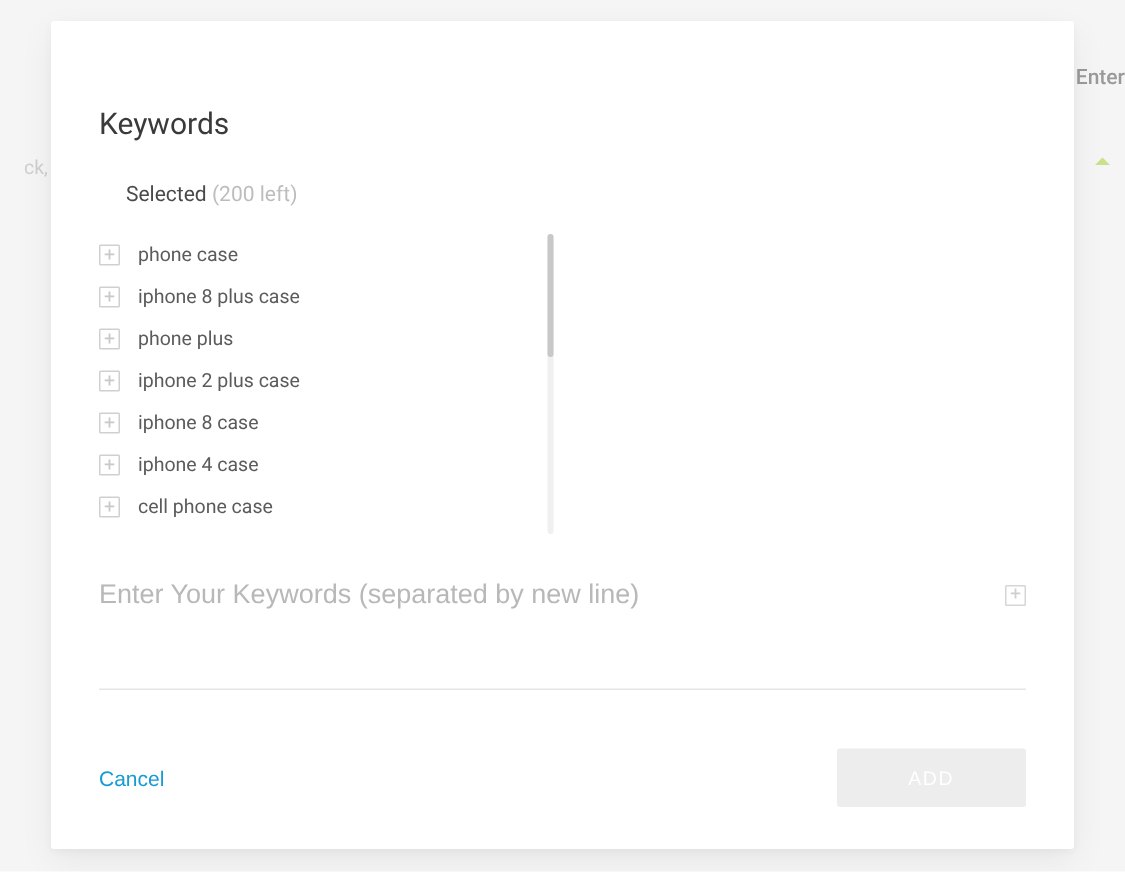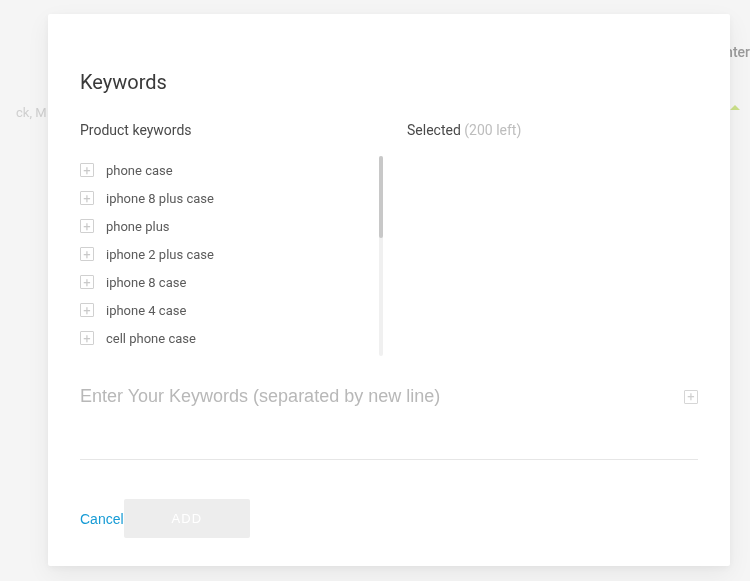--- a/index.html
+++ b/index.html
@@ -33,21 +33,21 @@
       right: 10px;
       top: 105px;
       width: 0; height: 0;
       border-left: 5px solid transparent;
       border-right: 5px solid transparent;
       border-bottom: 5px solid #cbe08a;
       pointer-events: none;
     }
     .modal {
       position: absolute;
-      left: 48px;
+      left: 34px;
       top: 14px;
       width: 682px;
       height: 552px;
       background: #ffffff;
       border-radius: 2px;
       box-shadow: 0 8px 24px rgba(0,0,0,0.06), 0 2px 6px rgba(0,0,0,0.04);
       padding: 56px 32px 28px 32px;
       display: flex;
       flex-direction: column;
     }
@@ -155,20 +155,21 @@
       justify-content: center;
       color: #cfcfcf;
       font-size: 13px;
       line-height: 1;
       cursor: pointer;
       flex-shrink: 0;
     }
     .actions {
       margin-top: auto;
       display: flex;
+      justify-content: space-between;
       align-items: center;
       padding-top: 38px;
     }
     .cancel-btn {
       background: none;
       border: none;
       color: #169bd5;
       font-size: 14px;
       cursor: pointer;
       padding: 0;
@@ -188,21 +189,20 @@
 <body>
 
 <div class="bg-hint-left">ck, M</div>
 <div class="bg-hint-right">Enter</div>
 <div class="bg-arrow"></div>
 
 <div class="modal">
   <h1 class="modal-title">Keywords</h1>
 
   <div class="cols-header">
-    <div class="col-header-left">Product keywords</div>
     <div class="col-header-right">
       <span>Selected</span>
       <span class="muted">(200 left)</span>
     </div>
   </div>
 
   <div class="lists">
     <div class="list-left">
       <div class="kw-item">
         <span class="add-box">+</span>

